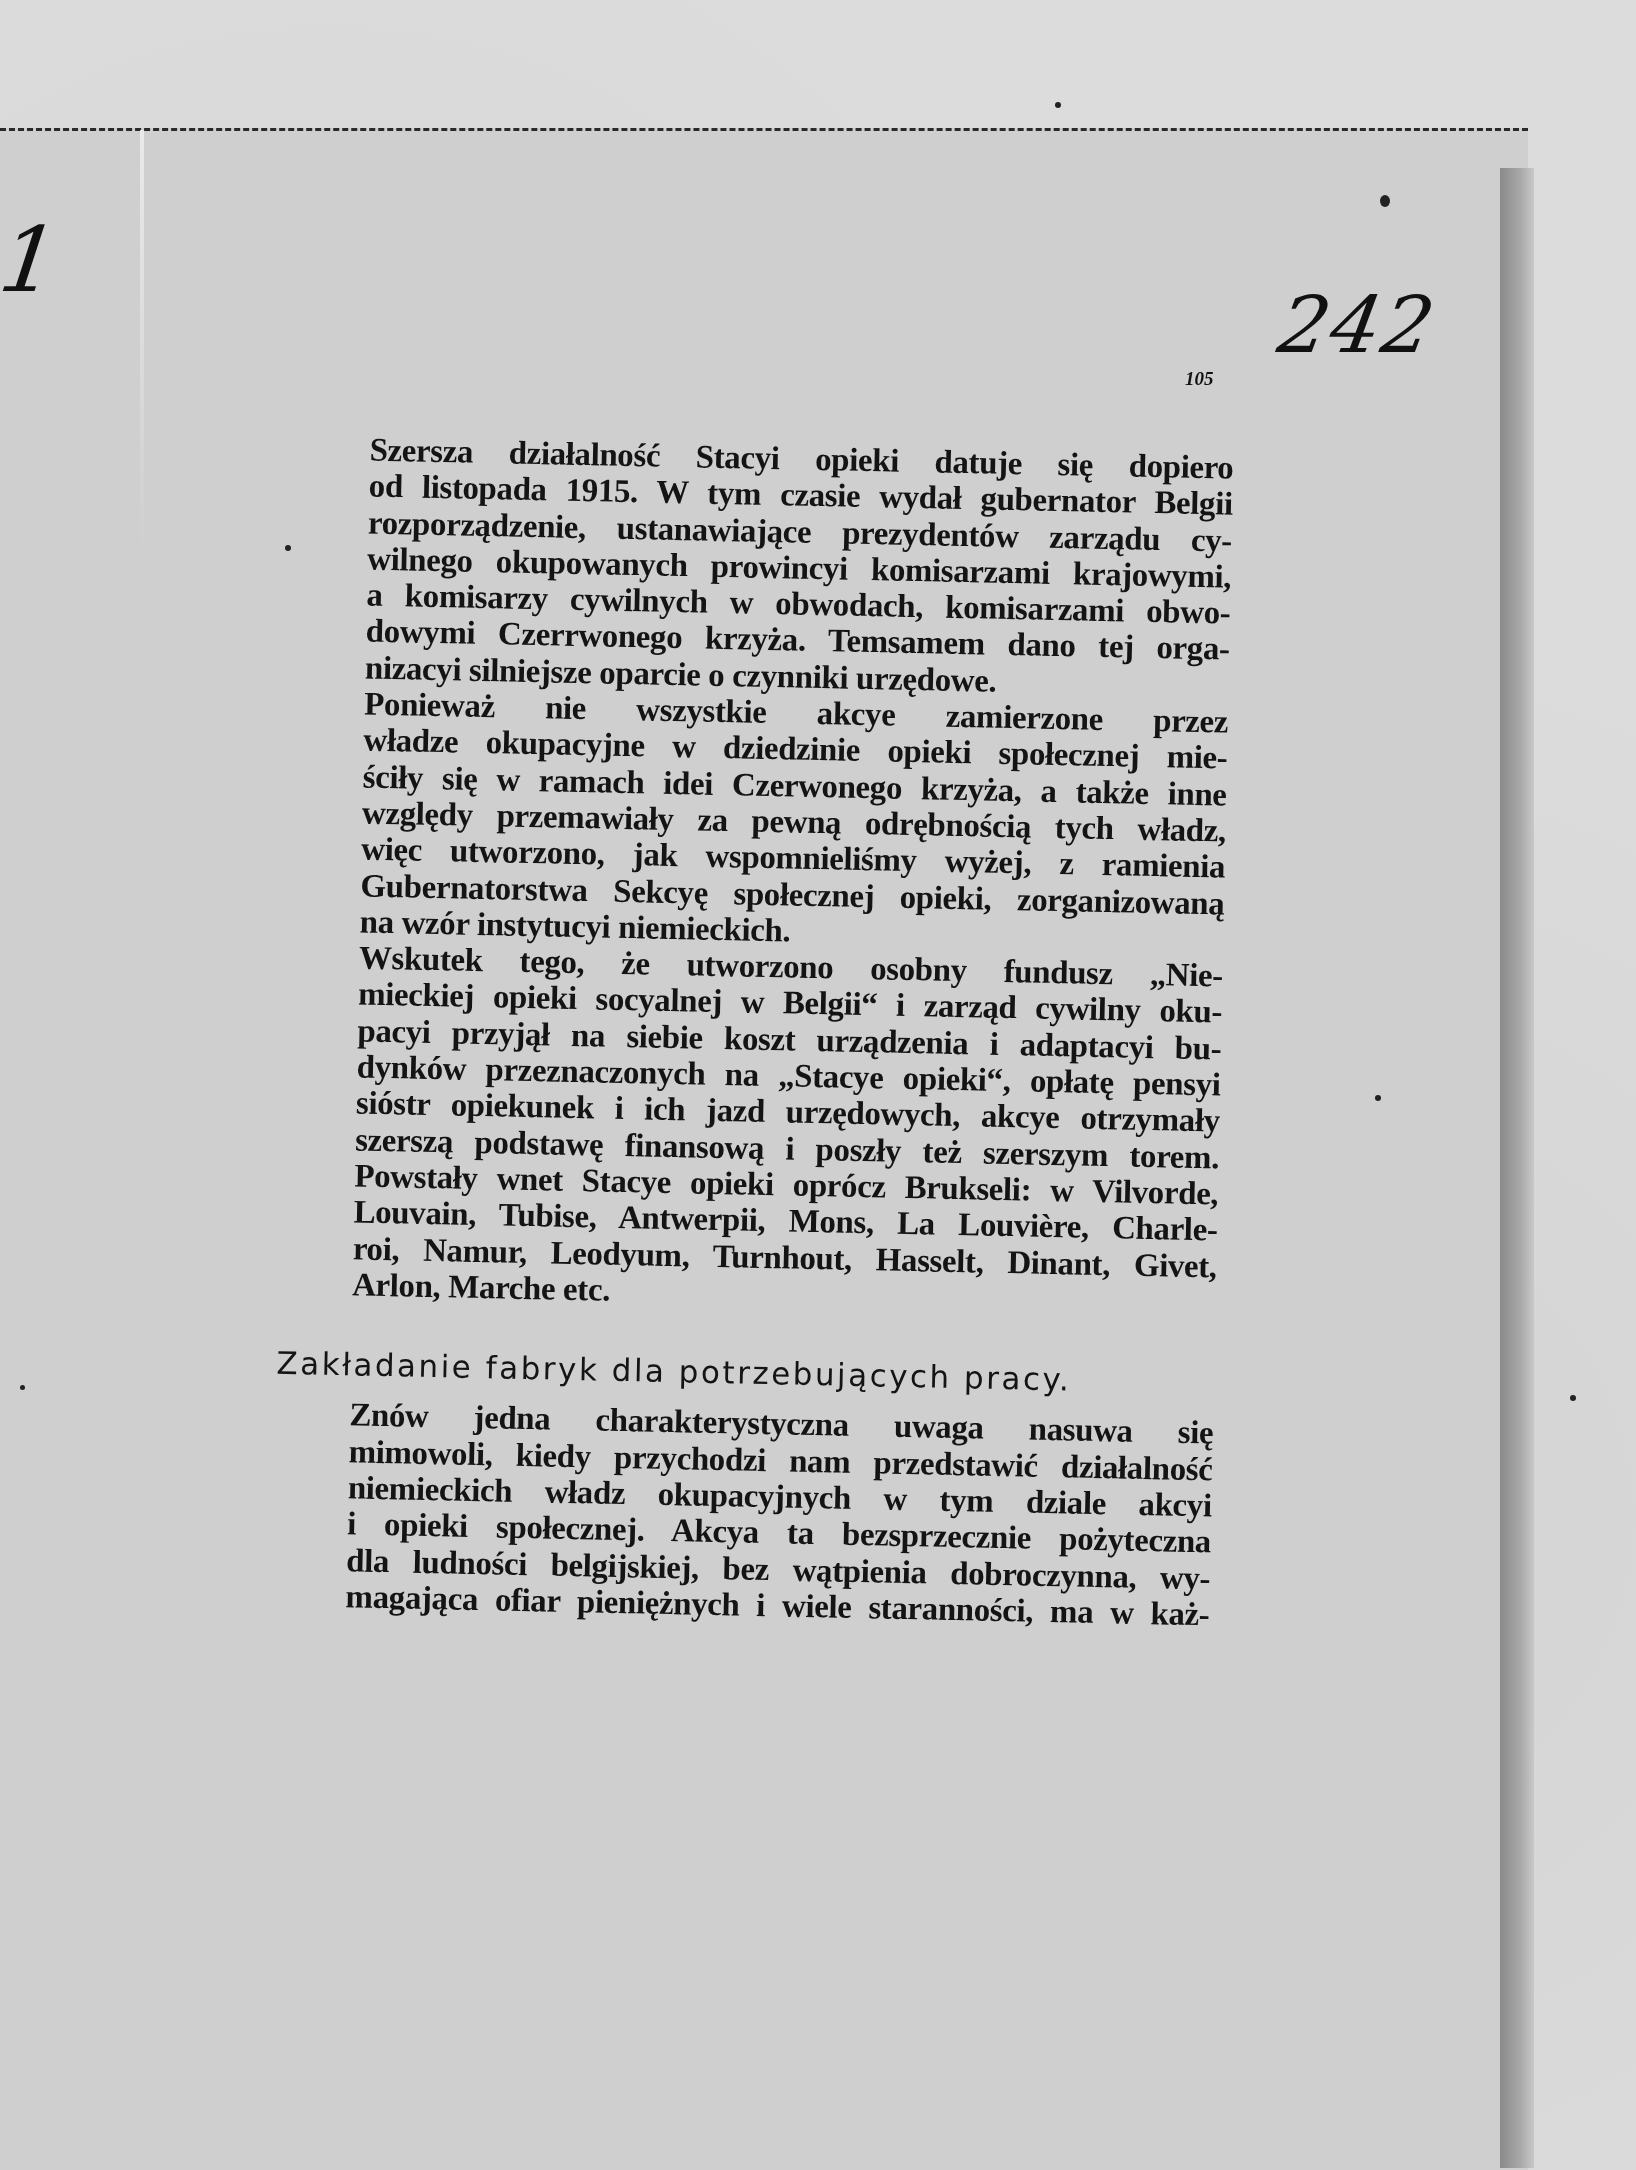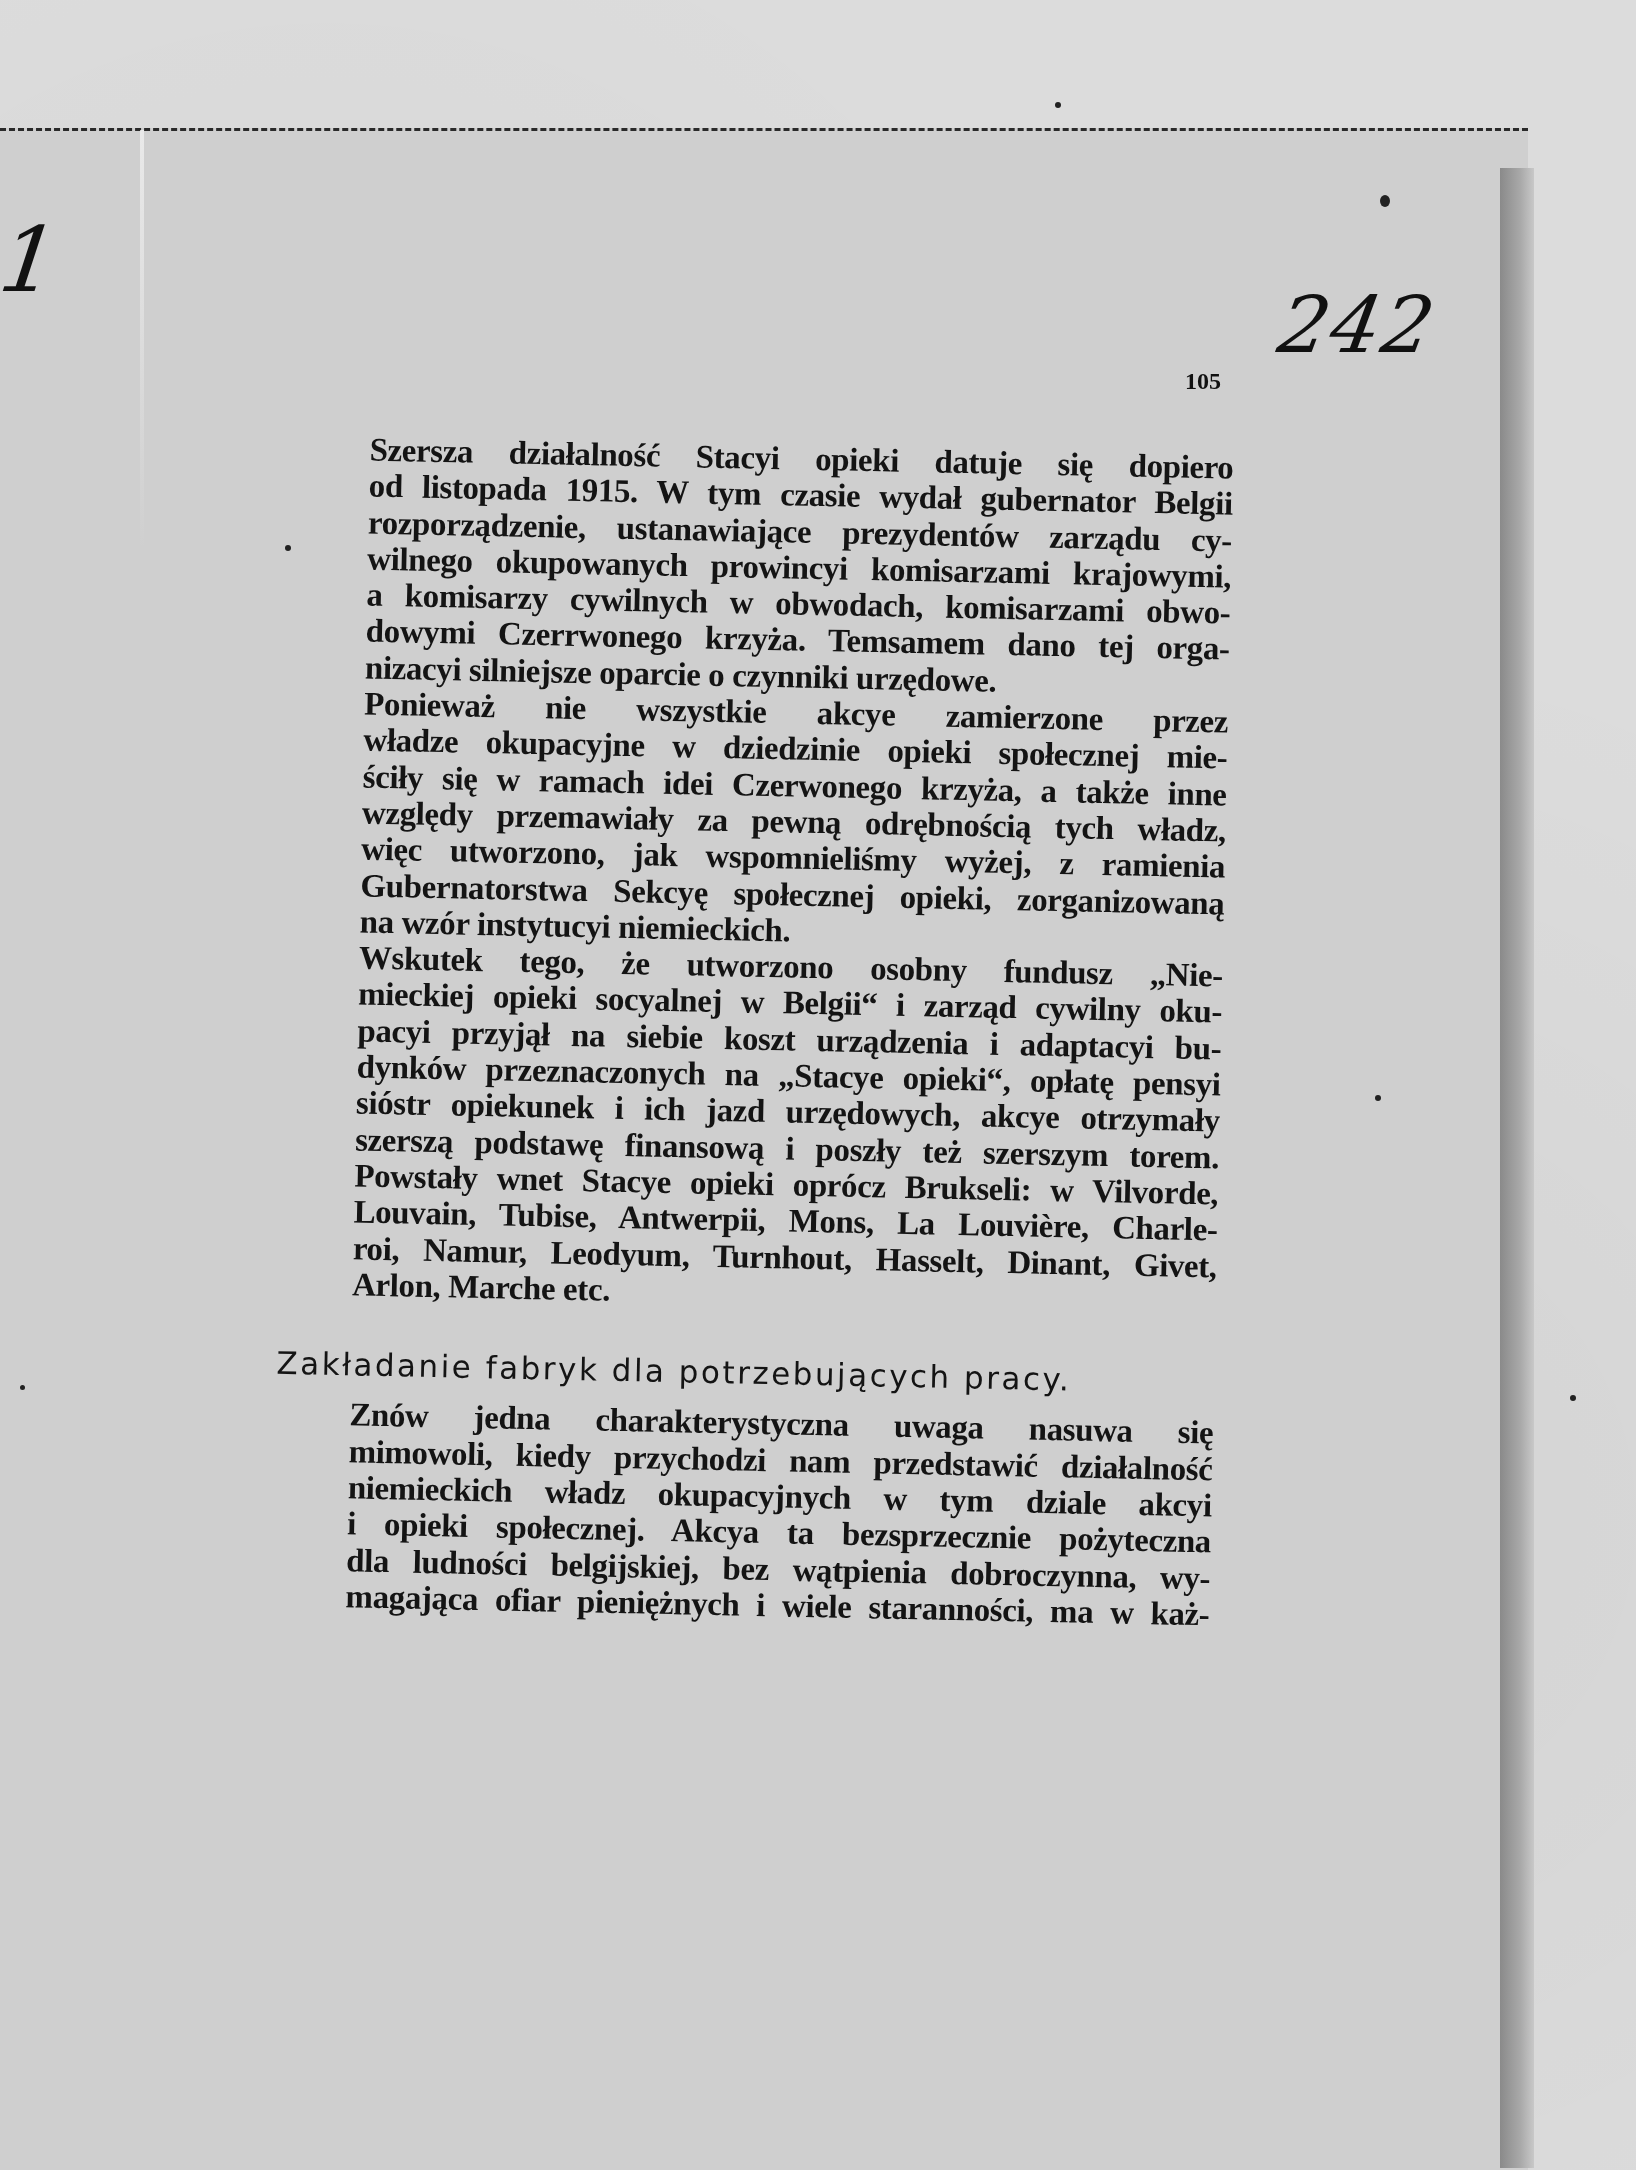--- a/index.html
+++ b/index.html
@@ -44,21 +44,21 @@
   }
   .archive-number {
     position: absolute; left: 1280px; top: 280px;
     font-family: "DejaVu Serif", serif;
     font-style: italic; font-size: 78px;
     color: #111; letter-spacing: 2px;
     transform: skewX(-10deg);
   }
   .page-number {
     position: absolute; left: 1185px; top: 368px;
-    font-size: 24px; font-weight: bold; color: #111;
+    font-size: 19px; font-weight: bold; color: #111; font-style: italic;
   }
   .text-block {
     position: absolute;
     left: 296px; top: 430px;
     width: 938px;
     font-size: 33px;
     line-height: 36.3px;
     font-weight: bold;
     color: #141414;
     text-align: justify;

